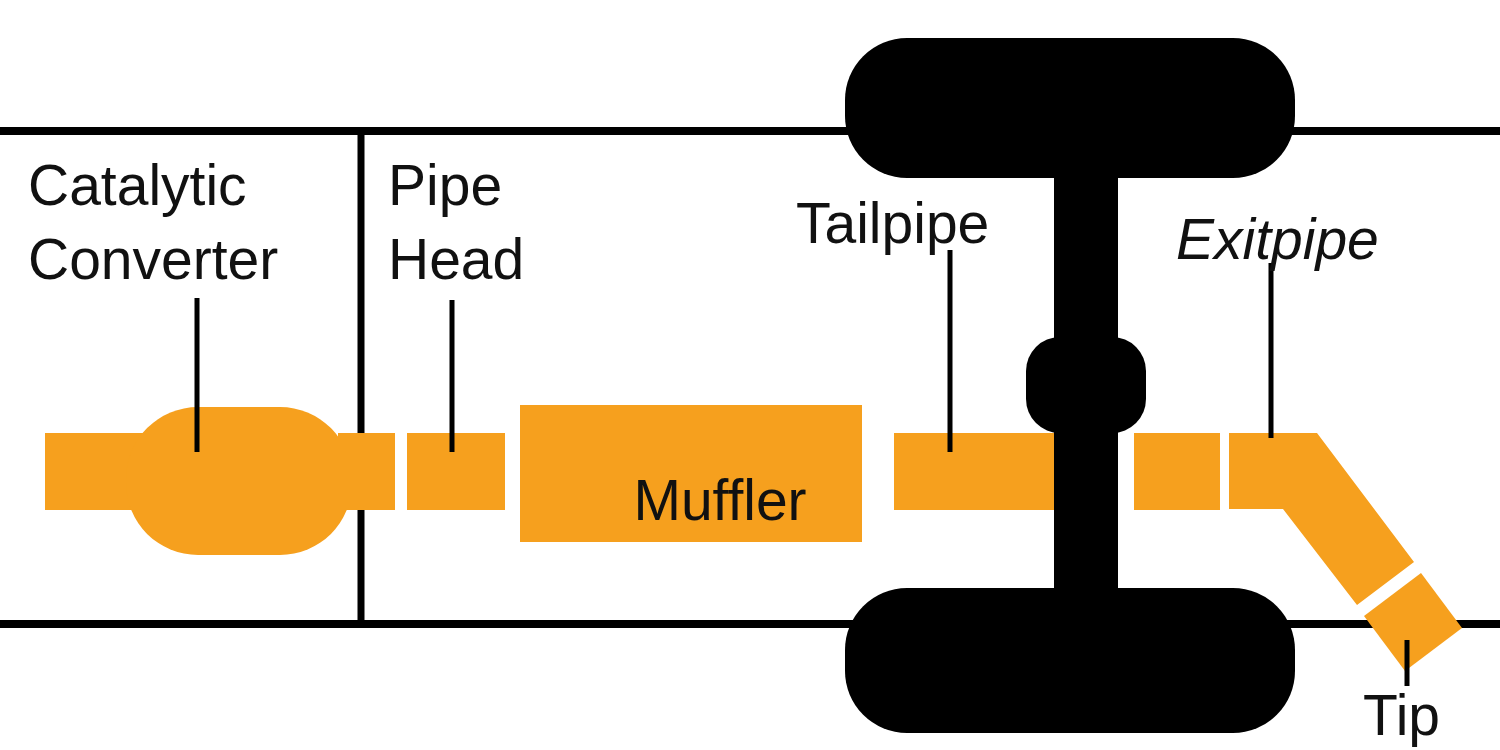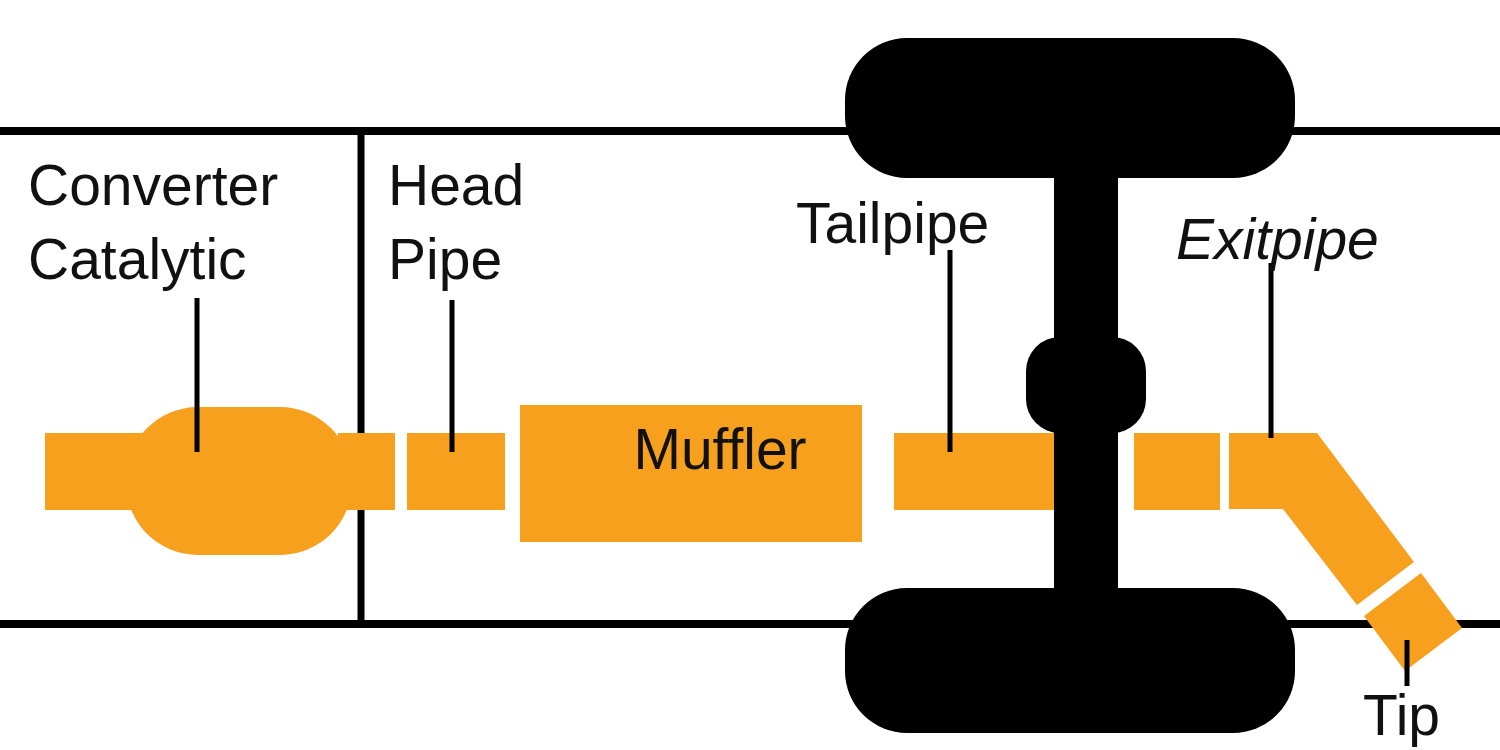--- a/index.html
+++ b/index.html
@@ -63,30 +63,30 @@
     <line x1="1271" y1="263" x2="1271" y2="438" stroke-width="5" stroke="#000000"></line>
     <line x1="1407" y1="640" x2="1407" y2="686" stroke-width="5" stroke="#000000"></line>
 
     <rect x="1054" y="140" width="64" height="480" fill="#000000"></rect>
     <rect x="1026" y="337" width="120" height="96" rx="34" fill="#000000"></rect>
     <rect x="845" y="38" width="450" height="140" rx="62" fill="#000000"></rect>
     <rect x="845" y="588" width="450" height="145" rx="62" fill="#000000"></rect>
   </svg>
 
   <div class="label" style="left:28px; top:148px;">
+    <span class="ln">Catalytic</span>
     <span class="ln">Converter</span>
-    <span class="ln">Catalytic</span>
   </div>
 
   <div class="label" style="left:388px; top:148px;">
+    <span class="ln">Pipe</span>
     <span class="ln">Head</span>
-    <span class="ln">Pipe</span>
   </div>
 
-  <div class="label centered" style="left:520px; top:412px; width:400px;">Muffler</div>
+  <div class="label centered" style="left:520px; top:463px; width:400px;">Muffler</div>
 
   <div class="label" style="left:796px; top:186px;">Tailpipe</div>
 
   <div class="label" style="left:1176px; top:202px;font-style:italic;">Exitpipe</div>
 
   <div class="label" style="left:1363px; top:678px;">Tip</div>
 
 </div>
 
 </body></html>

